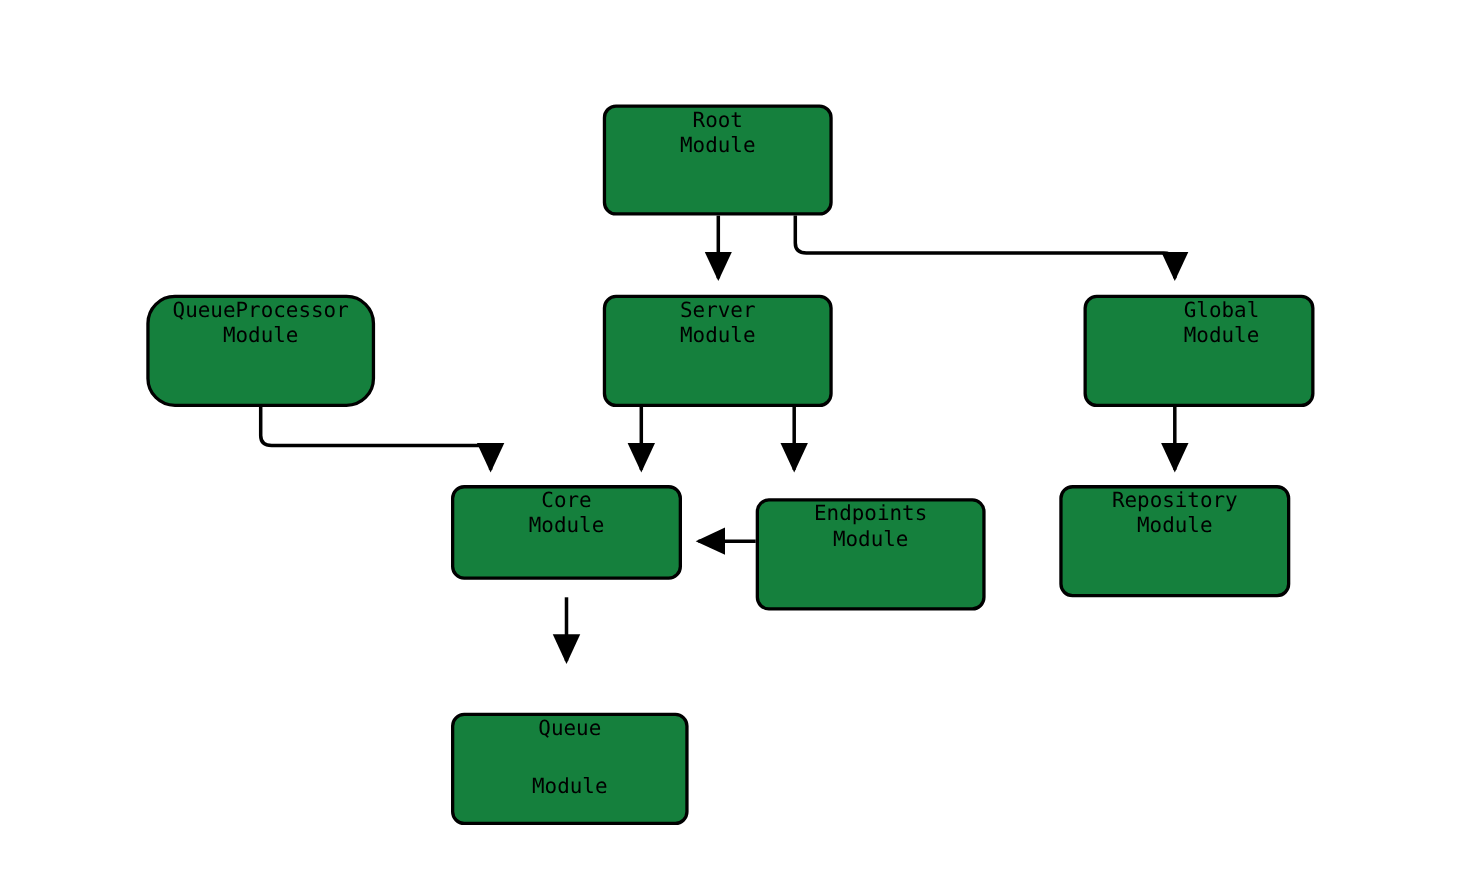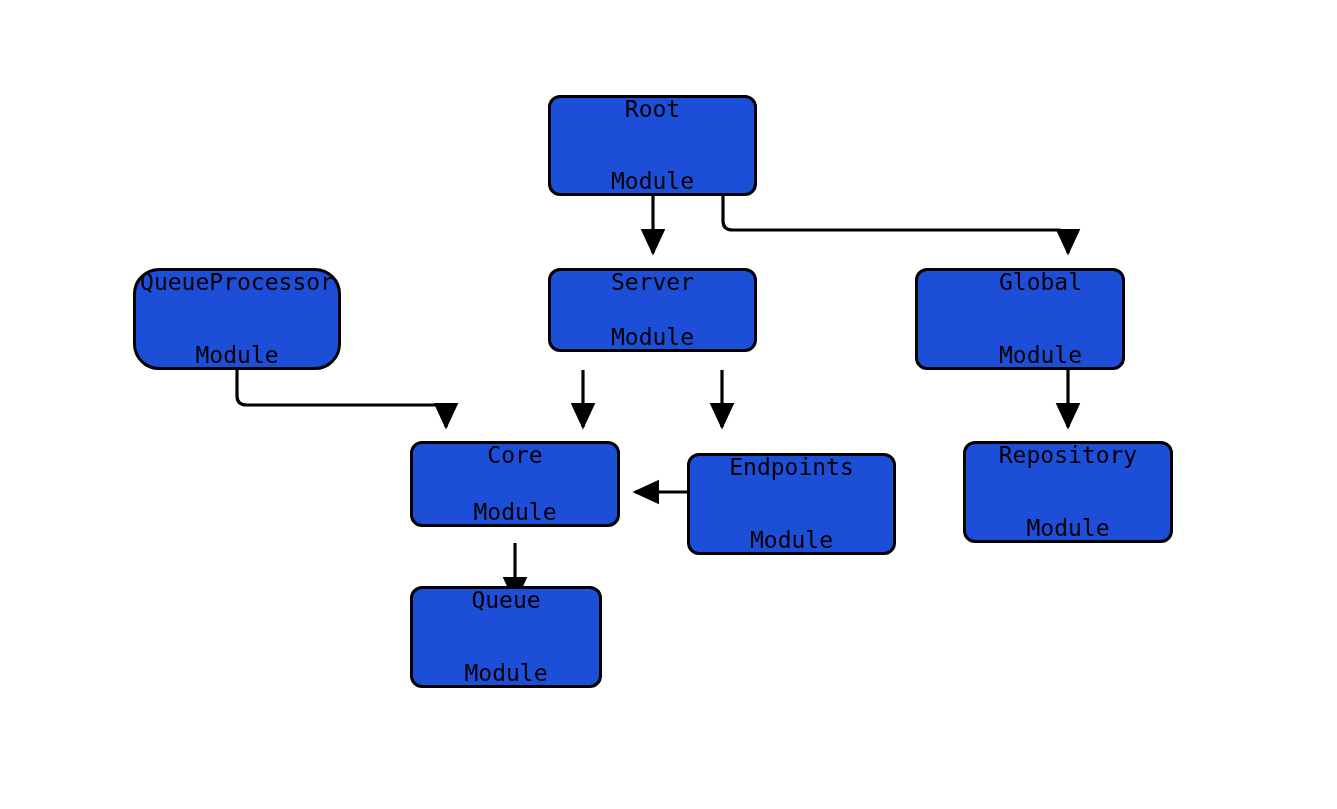--- a/index.html
+++ b/index.html
@@ -22,28 +22,28 @@
     left: 0;
     top: 0;
     width: 1337px;
     height: 809px;
   }
   .node {
     position: absolute;
     box-sizing: border-box;
     border: 3px solid #000000;
     border-radius: 12px;
-    background: #1d4ed8;
+    background: #15803d;
     display: flex;
     flex-direction: column;
     align-items: center;
-    justify-content: space-between;
+    justify-content: flex-start;
     color: #000000;
     font-family: "DejaVu Sans Mono", "Liberation Mono", monospace;
-    font-size: 23px;
+    font-size: 19px;
     line-height: 23px;
     letter-spacing: 0px;
     z-index: 2;
   }
   .node .line1,
   .node .line2 {
     white-space: pre;
     text-align: center;
   }
 </style>
@@ -79,43 +79,43 @@
   <div class="node" style="left:548px; top:95px; width:209px; height:101px;">
     <div class="line1">Root</div>
     <div class="line2">Module</div>
   </div>
 
   <div class="node" style="left:133px; top:268px; width:208px; height:102px;border-radius:26px;">
     <div class="line1">QueueProcessor</div>
     <div class="line2">Module</div>
   </div>
 
-  <div class="node" style="left:548px; top:268px; width:209px; height:84px;">
+  <div class="node" style="left:548px; top:268px; width:209px; height:102px;">
     <div class="line1">Server</div>
     <div class="line2">Module</div>
   </div>
 
-  <div class="node" style="left:915px; top:268px; width:210px; height:102px;padding-left:41px;">
+  <div class="node" style="left:985px; top:268px; width:210px; height:102px;padding-left:41px;">
     <div class="line1">Global</div>
     <div class="line2">Module</div>
   </div>
 
   <div class="node" style="left:410px; top:441px; width:210px; height:86px;">
     <div class="line1">Core</div>
     <div class="line2">Module</div>
   </div>
 
   <div class="node" style="left:687px; top:441px; width:209px; height:102px;margin-top:12px;">
     <div class="line1">Endpoints</div>
     <div class="line2">Module</div>
   </div>
 
-  <div class="node" style="left:963px; top:441px; width:210px; height:102px;gap:40px;">
+  <div class="node" style="left:963px; top:441px; width:210px; height:102px;">
     <div class="line1">Repository</div>
     <div class="line2">Module</div>
   </div>
 
-  <div class="node" style="left:410px; top:586px; width:192px; height:102px;">
+  <div class="node" style="left:410px; top:648px; width:216px; height:102px;gap:30px;">
     <div class="line1">Queue</div>
     <div class="line2">Module</div>
   </div>
 
 </div>
 
 </body></html>

